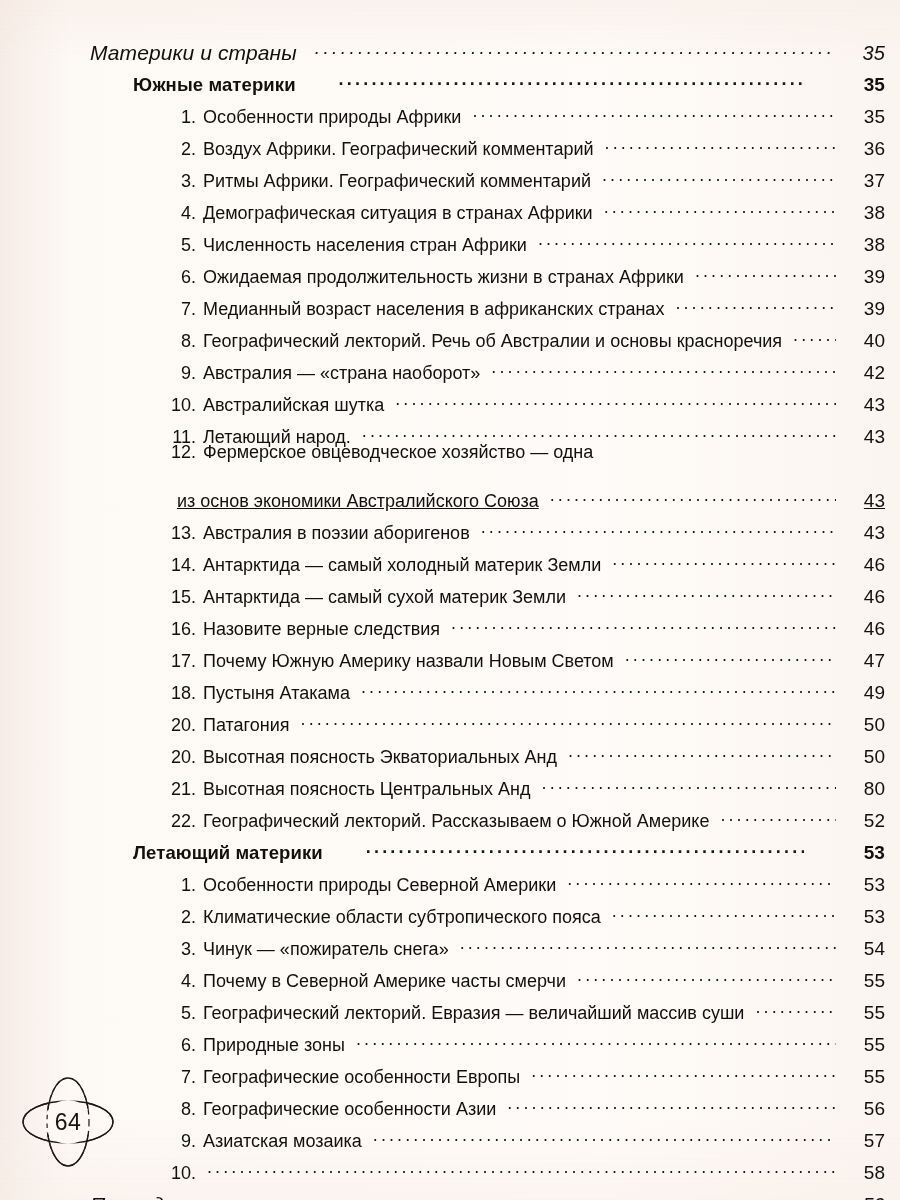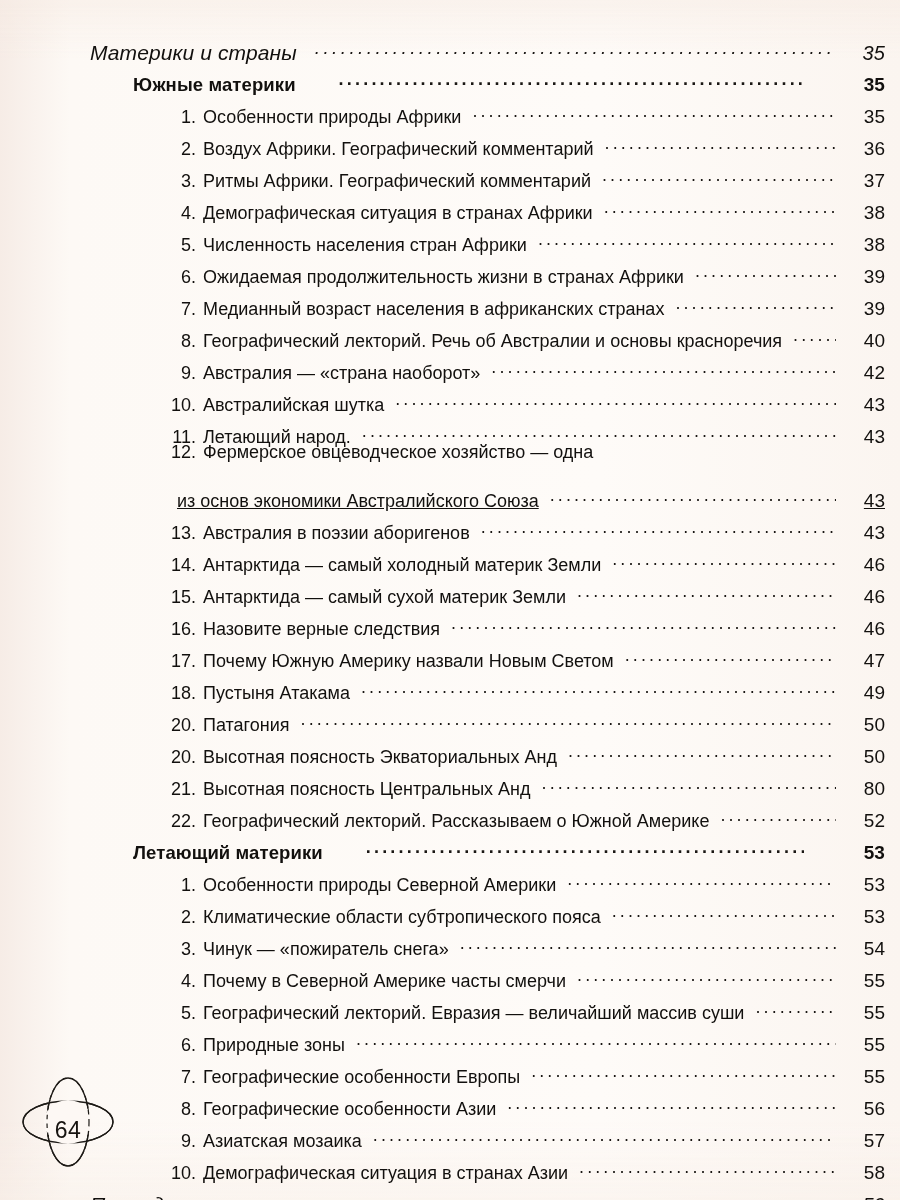--- a/index.html
+++ b/index.html
@@ -133,21 +133,21 @@
   .folio {
     position: absolute;
     left: 14px;
     bottom: 32px;
     width: 108px;
     height: 92px;
   }
   .folio svg { display: block; }
   .folio-num {
     position: absolute;
-    left: 0; top: 8px;
+    left: 0; top: 0;
     width: 108px;
     height: 92px;
     display: flex;
     align-items: center;
     justify-content: center;
     font-size: 23px;
     color: #161310;
     letter-spacing: .5px;
   }
 </style>
@@ -359,21 +359,20 @@
       <span class="pageno">56</span>
     </div>
     <div class="row lvl3">
       <span class="num">9.</span>
       <span class="label">Азиатская мозаика</span>
       <span class="leader"></span>
       <span class="pageno">57</span>
     </div>
     <div class="row lvl3">
       <span class="num">10.</span>
-      <span class="label">Демографическая ситуация в странах Азии</span>
       <span class="leader"></span>
       <span class="pageno">58</span>
     </div>
     <div class="row lvl1">
       <span class="label">Природа и человек</span>
       <span class="leader"></span>
       <span class="pageno">59</span>
     </div>
   </div>
 

